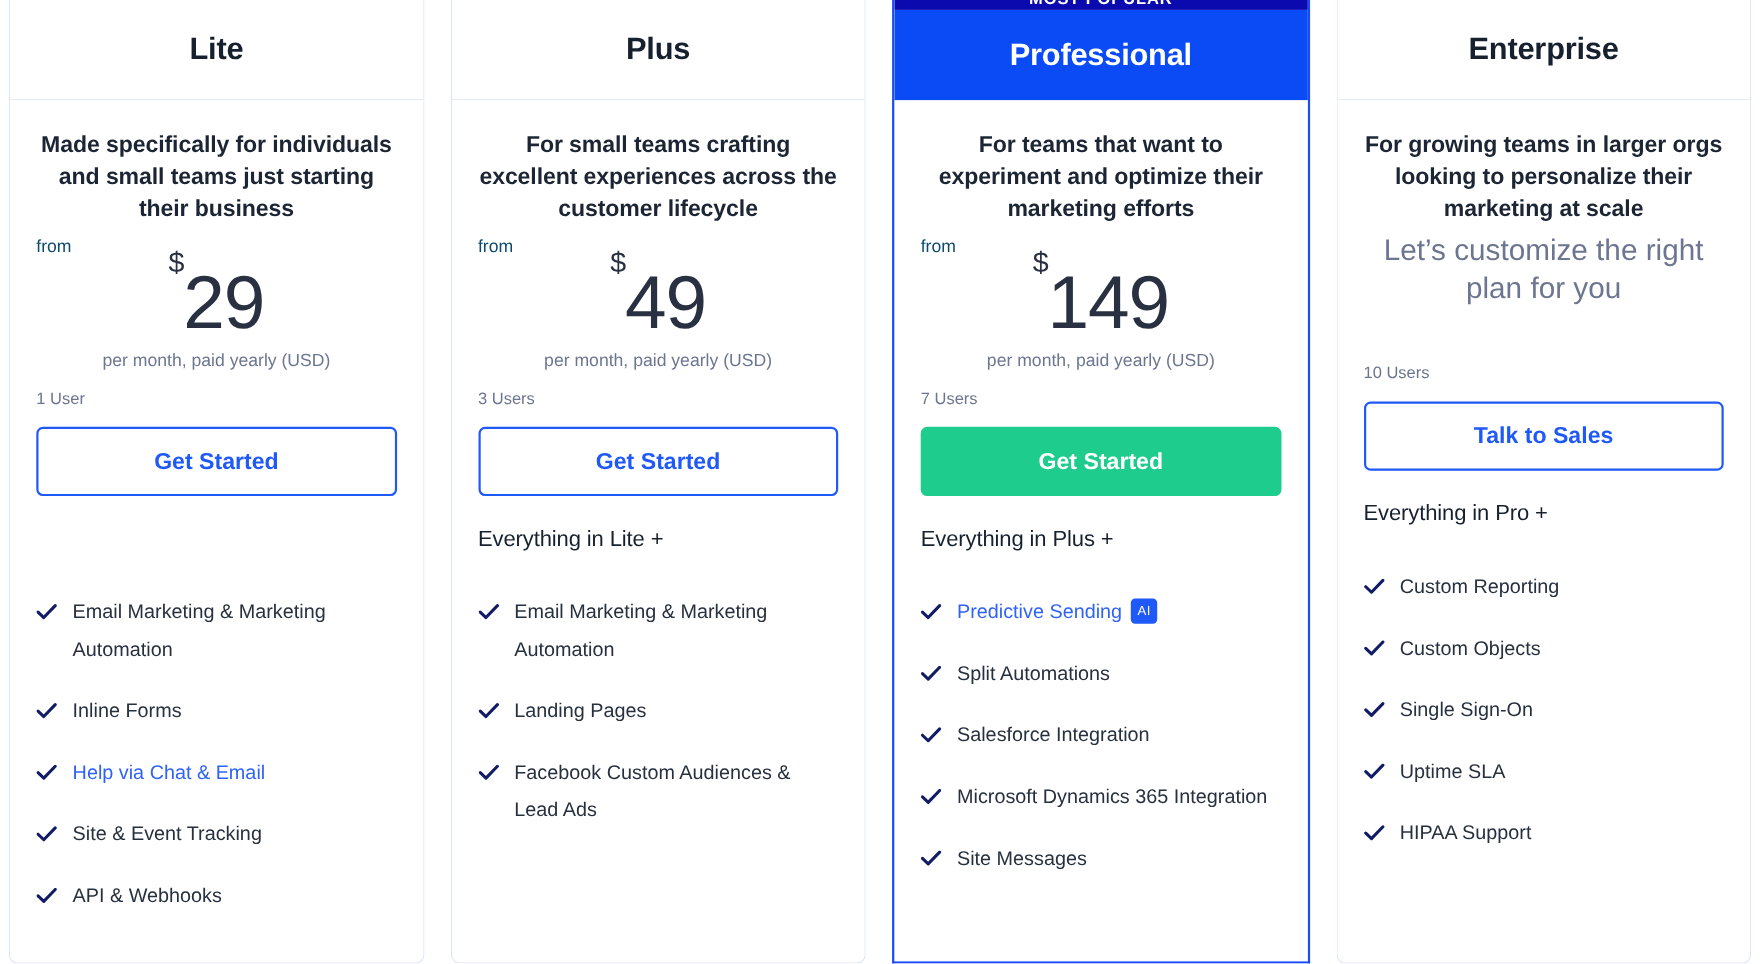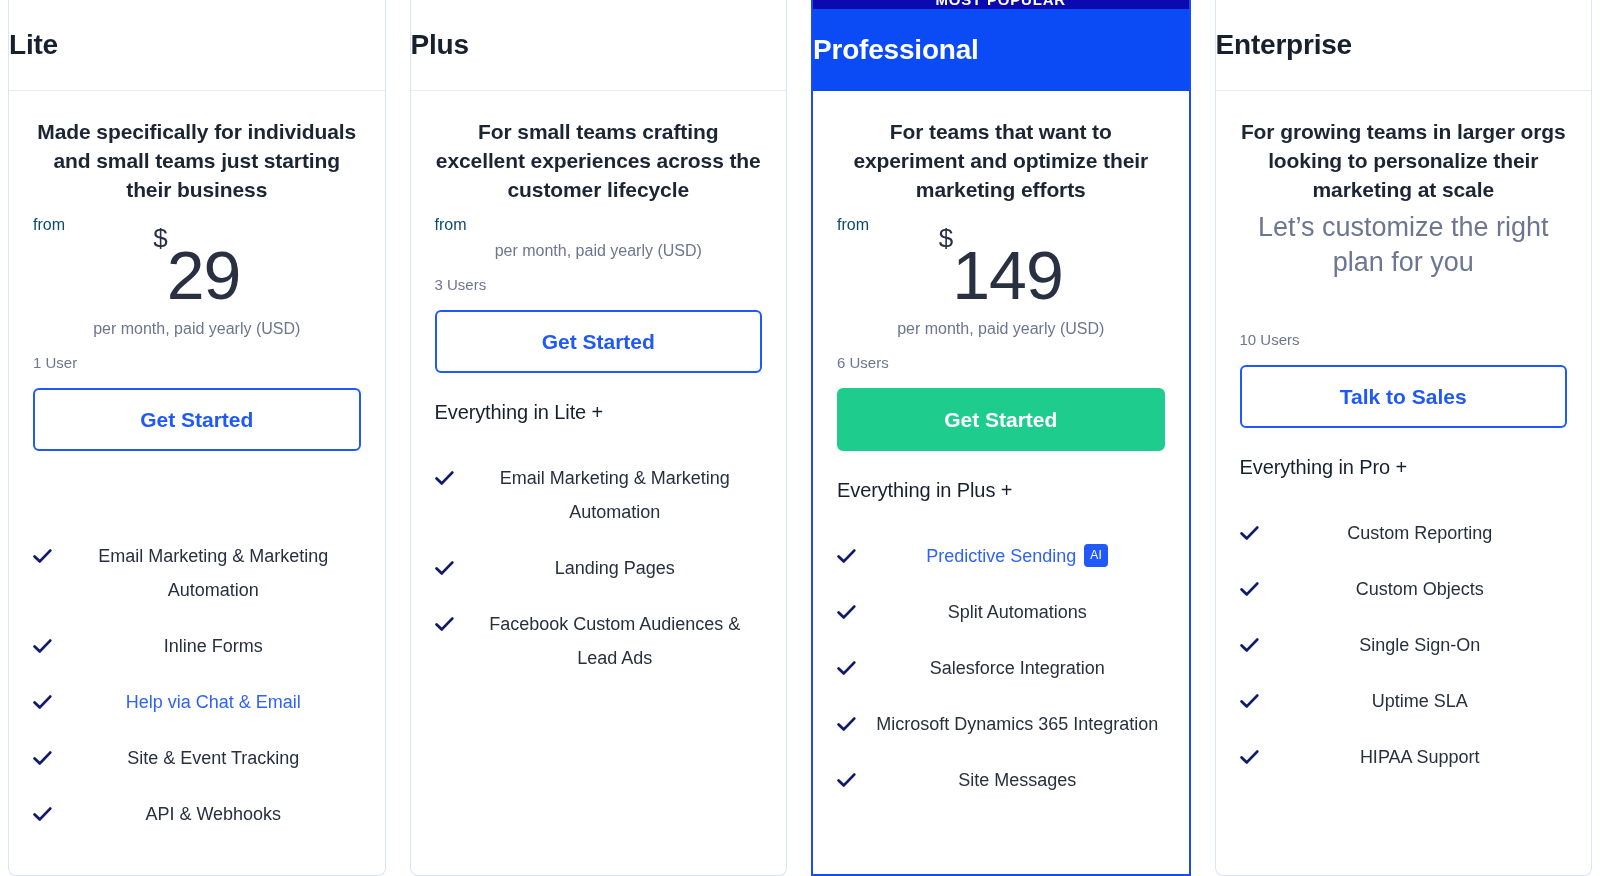--- a/index.html
+++ b/index.html
@@ -53,20 +53,21 @@
     position: absolute;
     left: 0; right: 0;
     top: -9px;
     line-height: 18px;
   }
   
   .card-header {
     height: 91px;
     display: flex;
     align-items: center;
+    justify-content: center;
     border-bottom: 1px solid #e7ecfa;
     flex: none;
   }
   .featured .card-header {
     background: #0b4bf5;
     border-bottom: none;
     height: 82px;
   }
   .plan-name {
     font-size: 28px;
@@ -170,21 +171,20 @@
     letter-spacing: -0.1px;
     height: 25px;
   }
   .everything-label.empty { visibility: hidden; }
   .feature-list {
     margin-top: 35px;
     list-style: none;
     display: flex;
     flex-direction: column;
     gap: 22px;
-    text-align: center;
   }
   .feature-item {
     display: flex;
     align-items: flex-start;
     gap: 14px;
     font-size: 18px;
     line-height: 34px;
     color: #27303f;
   }
   .check-icon {
@@ -274,20 +274,23 @@
         </ul>
       </div>
     </div>
     <div class="plan-card">
       <div class="card-header">
         <div class="plan-name">Plus</div>
       </div>
       <div class="card-body">
         <div class="plan-desc">For small teams crafting excellent experiences across the customer lifecycle</div>
         <div class="from-label">from</div>
+        <div class="price-row">
+          <span><span class="price-currency">$</span><span class="price-amount">49</span></span>
+        </div>
         <div class="price-note">per month, paid yearly (USD)</div>
         <div class="seats">3 Users</div>
         <button class="cta">Get Started</button>
         <div class="everything-label">Everything in Lite +</div>
         <ul class="feature-list">
           <li class="feature-item">
             <span class="check-icon">
               <svg width="19" height="15" viewBox="0 0 19 15" aria-hidden="true">
                 <path d="M1.6 7.4 L6.8 12.4 L17.2 1.6" fill="none" stroke="#111c66" stroke-width="2.8" stroke-linecap="round" stroke-linejoin="round"></path>
               </svg>
@@ -320,21 +323,21 @@
       <div class="card-header">
         <div class="plan-name">Professional</div>
       </div>
       <div class="card-body">
         <div class="plan-desc">For teams that want to experiment and optimize their marketing efforts</div>
         <div class="from-label">from</div>
         <div class="price-row">
           <span><span class="price-currency">$</span><span class="price-amount">149</span></span>
         </div>
         <div class="price-note">per month, paid yearly (USD)</div>
-        <div class="seats">6 Users</div>
+        <div class="seats">7 Users</div>
         <button class="cta solid">Get Started</button>
         <div class="everything-label">Everything in Plus +</div>
         <ul class="feature-list">
           <li class="feature-item">
             <span class="check-icon">
               <svg width="19" height="15" viewBox="0 0 19 15" aria-hidden="true">
                 <path d="M1.6 7.4 L6.8 12.4 L17.2 1.6" fill="none" stroke="#111c66" stroke-width="2.8" stroke-linecap="round" stroke-linejoin="round"></path>
               </svg>
             </span>
             <span class="feature-text link"><span>Predictive Sending</span><span class="ai-badge">AI</span></span>

